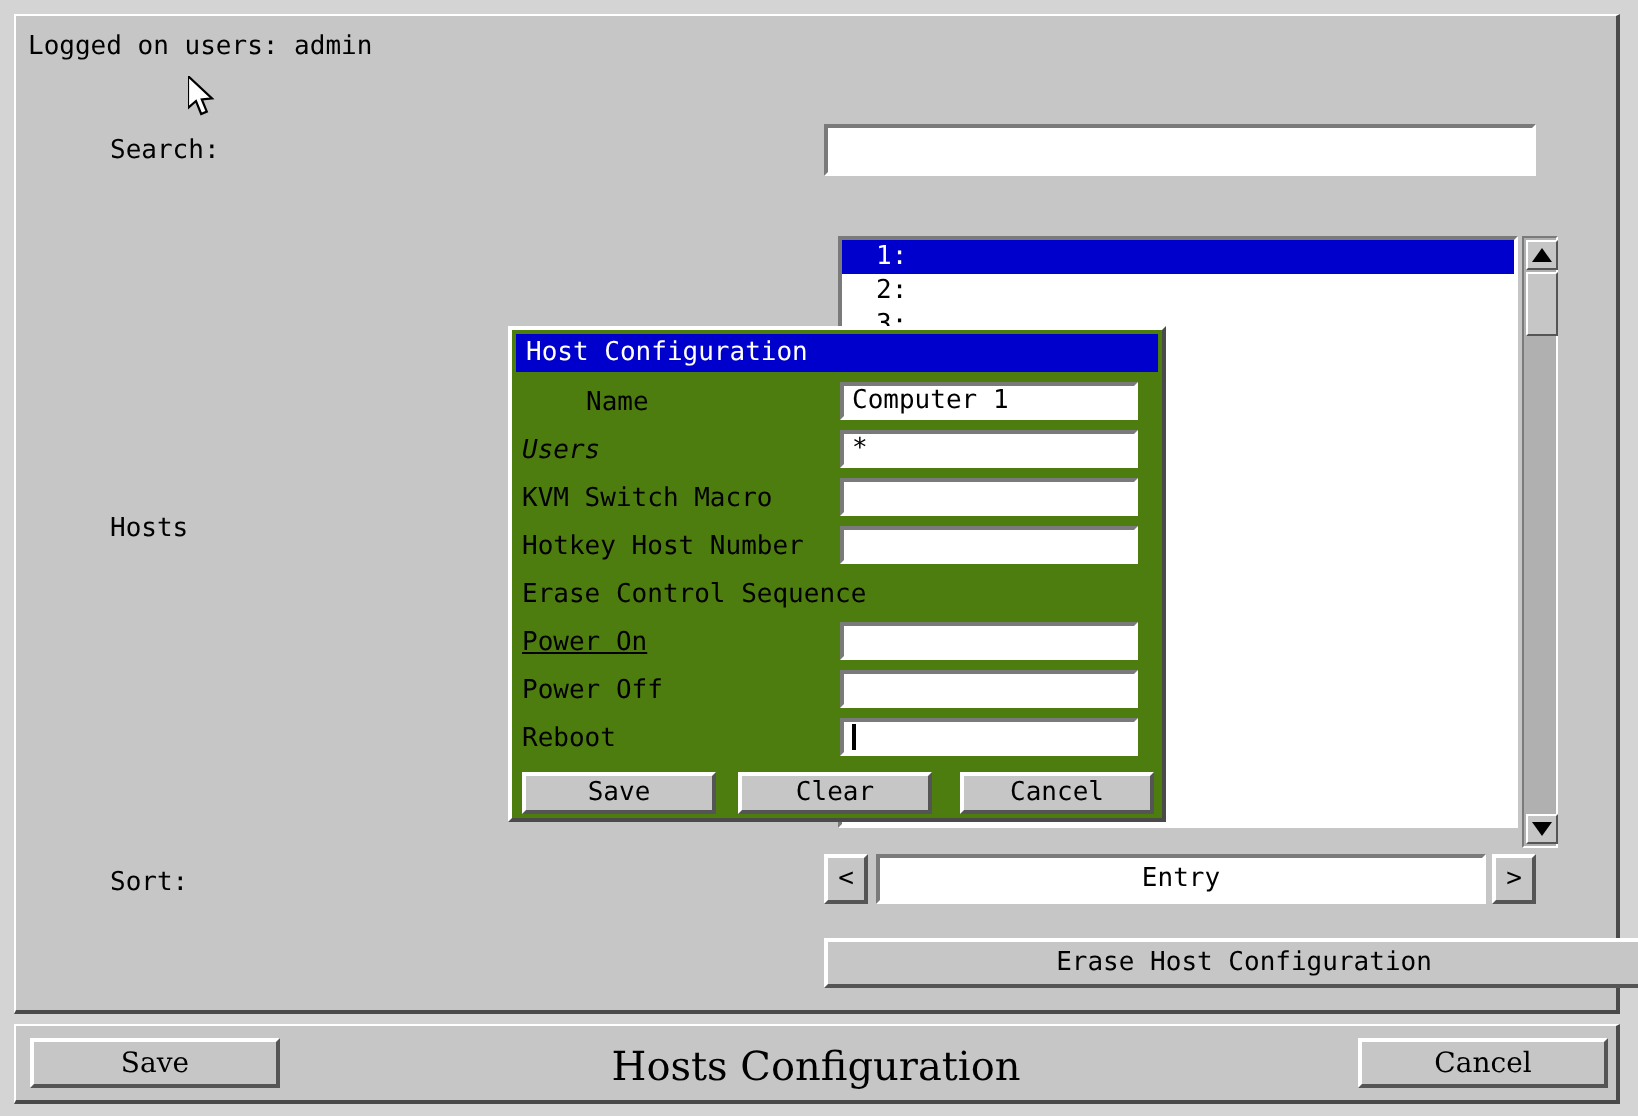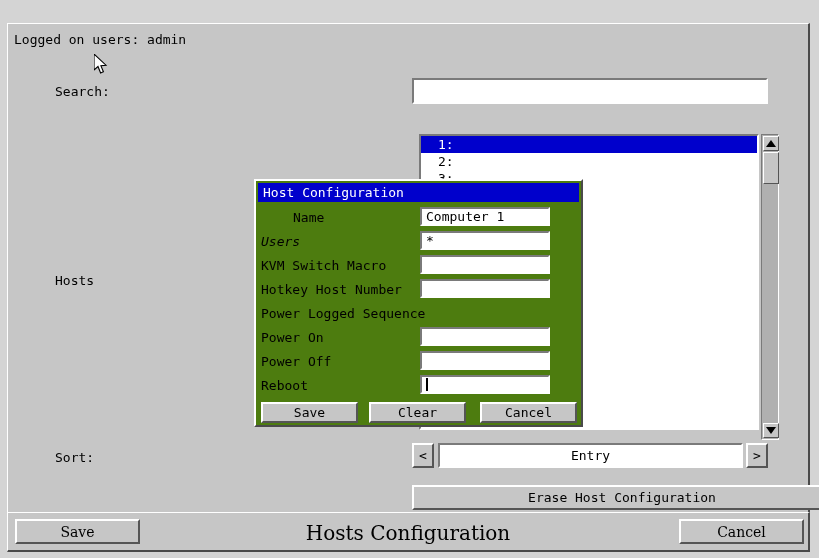--- a/index.html
+++ b/index.html
@@ -20,21 +20,20 @@
     background:#d4d4d4;
   }
   #content-pane{
     position:absolute;left:7px;top:7px;width:803px;height:500px;
     background:#c6c6c6;
     border-top:1px solid #ffffff;
     border-left:1px solid #ffffff;
     border-right:2px solid #4a4a4a;
     border-bottom:2px solid #4a4a4a;
     box-sizing:border-box;
-    margin-top:16px;
   }
   #bottom-pane{
     position:absolute;left:7px;top:512px;width:803px;height:40px;
     background:#c6c6c6;
     border-top:1px solid #ffffff;
     border-left:1px solid #ffffff;
     border-right:2px solid #4a4a4a;
     border-bottom:2px solid #4a4a4a;
     box-sizing:border-box;
   }
@@ -126,21 +125,21 @@
     box-sizing:border-box;
   }
   #dlg-titlebar{
     position:absolute;left:2px;top:2px;width:321px;height:19px;
     background:#0000cc;color:#ffffff;
     line-height:19px;white-space:pre;padding-left:5px;
     box-sizing:border-box;
   }
   .dlg-row-lbl{position:absolute;left:5px;white-space:pre;line-height:16px;}
   .dlg-field{
-    position:absolute;left:164px;width:130px;height:19px;
+    position:absolute;left:164px;width:149px;height:19px;
     background:#ffffff;
     border-top:2px solid #7a7a7a;
     border-left:2px solid #7a7a7a;
     border-right:2px solid #ffffff;
     border-bottom:2px solid #ffffff;
     box-sizing:border-box;overflow:hidden;
   }
   .dlg-field .val{position:absolute;left:4px;top:1px;white-space:pre;line-height:14px;}
   .caret{
     display:inline-block;width:2px;height:13px;background:#000;
@@ -239,22 +238,22 @@
             <span class="val">*</span>
           </div>
           <div class="dlg-row-lbl" style="top: 77px;">KVM Switch Macro</div>
           <div class="dlg-field" style="top: 74px;">
             <span class="val"></span>
           </div>
           <div class="dlg-row-lbl" style="top: 101px;">Hotkey Host Number</div>
           <div class="dlg-field" style="top: 98px;">
             <span class="val"></span>
           </div>
-          <div class="dlg-row-lbl" style="top: 125px;">Power Logged Sequence</div>
-          <div class="dlg-row-lbl" style="top: 149px;">Power On</div>
+          <div class="dlg-row-lbl" style="top: 125px;">Erase Control Sequence</div>
+          <div class="dlg-row-lbl" style="top: 149px; text-decoration: underline;">Power On</div>
           <div class="dlg-field" style="top: 146px;">
             <span class="val"></span>
           </div>
           <div class="dlg-row-lbl" style="top: 173px;">Power Off</div>
           <div class="dlg-field" style="top: 170px;">
             <span class="val"></span>
           </div>
           <div class="dlg-row-lbl" style="top: 197px;">Reboot</div>
           <div class="dlg-field" style="top: 194px;">
             <span class="val"><span class="caret"></span></span>

